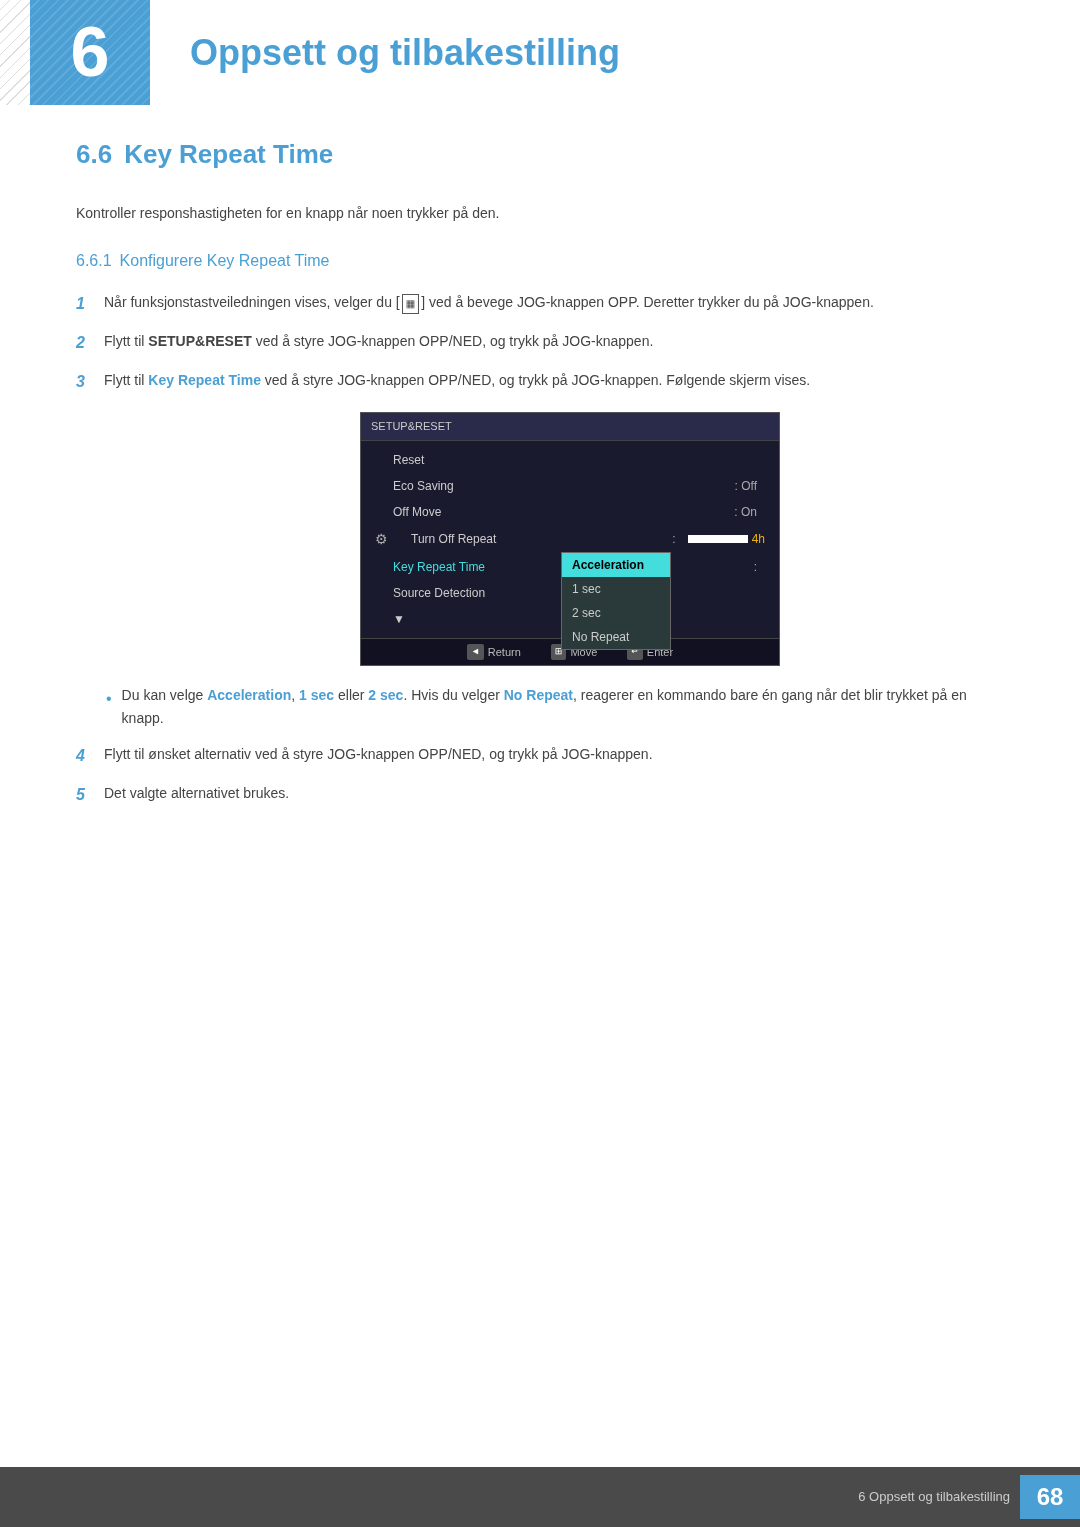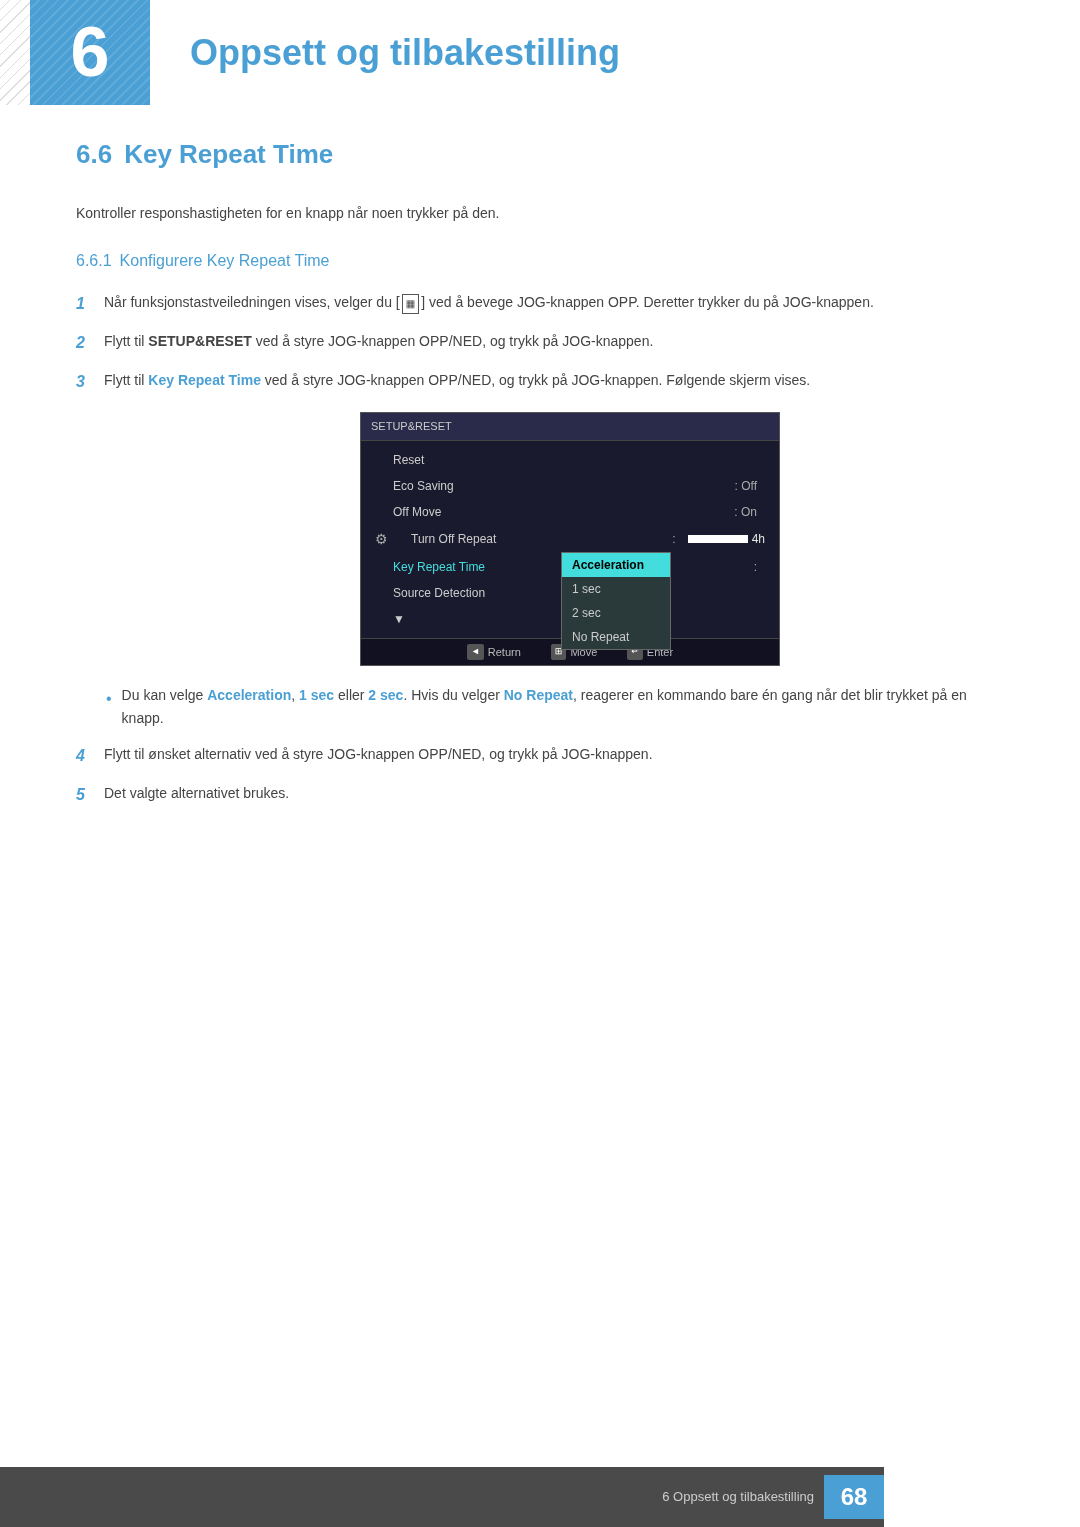--- a/index.html
+++ b/index.html
@@ -150,21 +150,21 @@
     .slider-bar {
       display: inline-block;
       background: #fff;
       height: 8px;
       width: 60px;
       vertical-align: middle;
       margin: 0 4px;
     }
 
     .slider-value {
-      color: #e5e5e5;
+      color: #eab308;
     }
 
     
     .key-repeat-label {
       color: #4dd;
     }
 
     
     .screen-footer {
       background: #111122;
@@ -211,21 +211,21 @@
       margin-right: 10px;
       margin-top: 2px;
       font-size: 16px;
     }
 
     
     .page-footer {
       position: fixed;
       bottom: 0;
       left: 0;
-      width: 884px;
+      width: 1080px;
       background: #4a4a4a;
       display: flex;
       align-items: center;
       justify-content: flex-end;
       padding: 8px 0;
     }
 
     .footer-chapter-label {
       color: #ccc;
       font-size: 13px;

